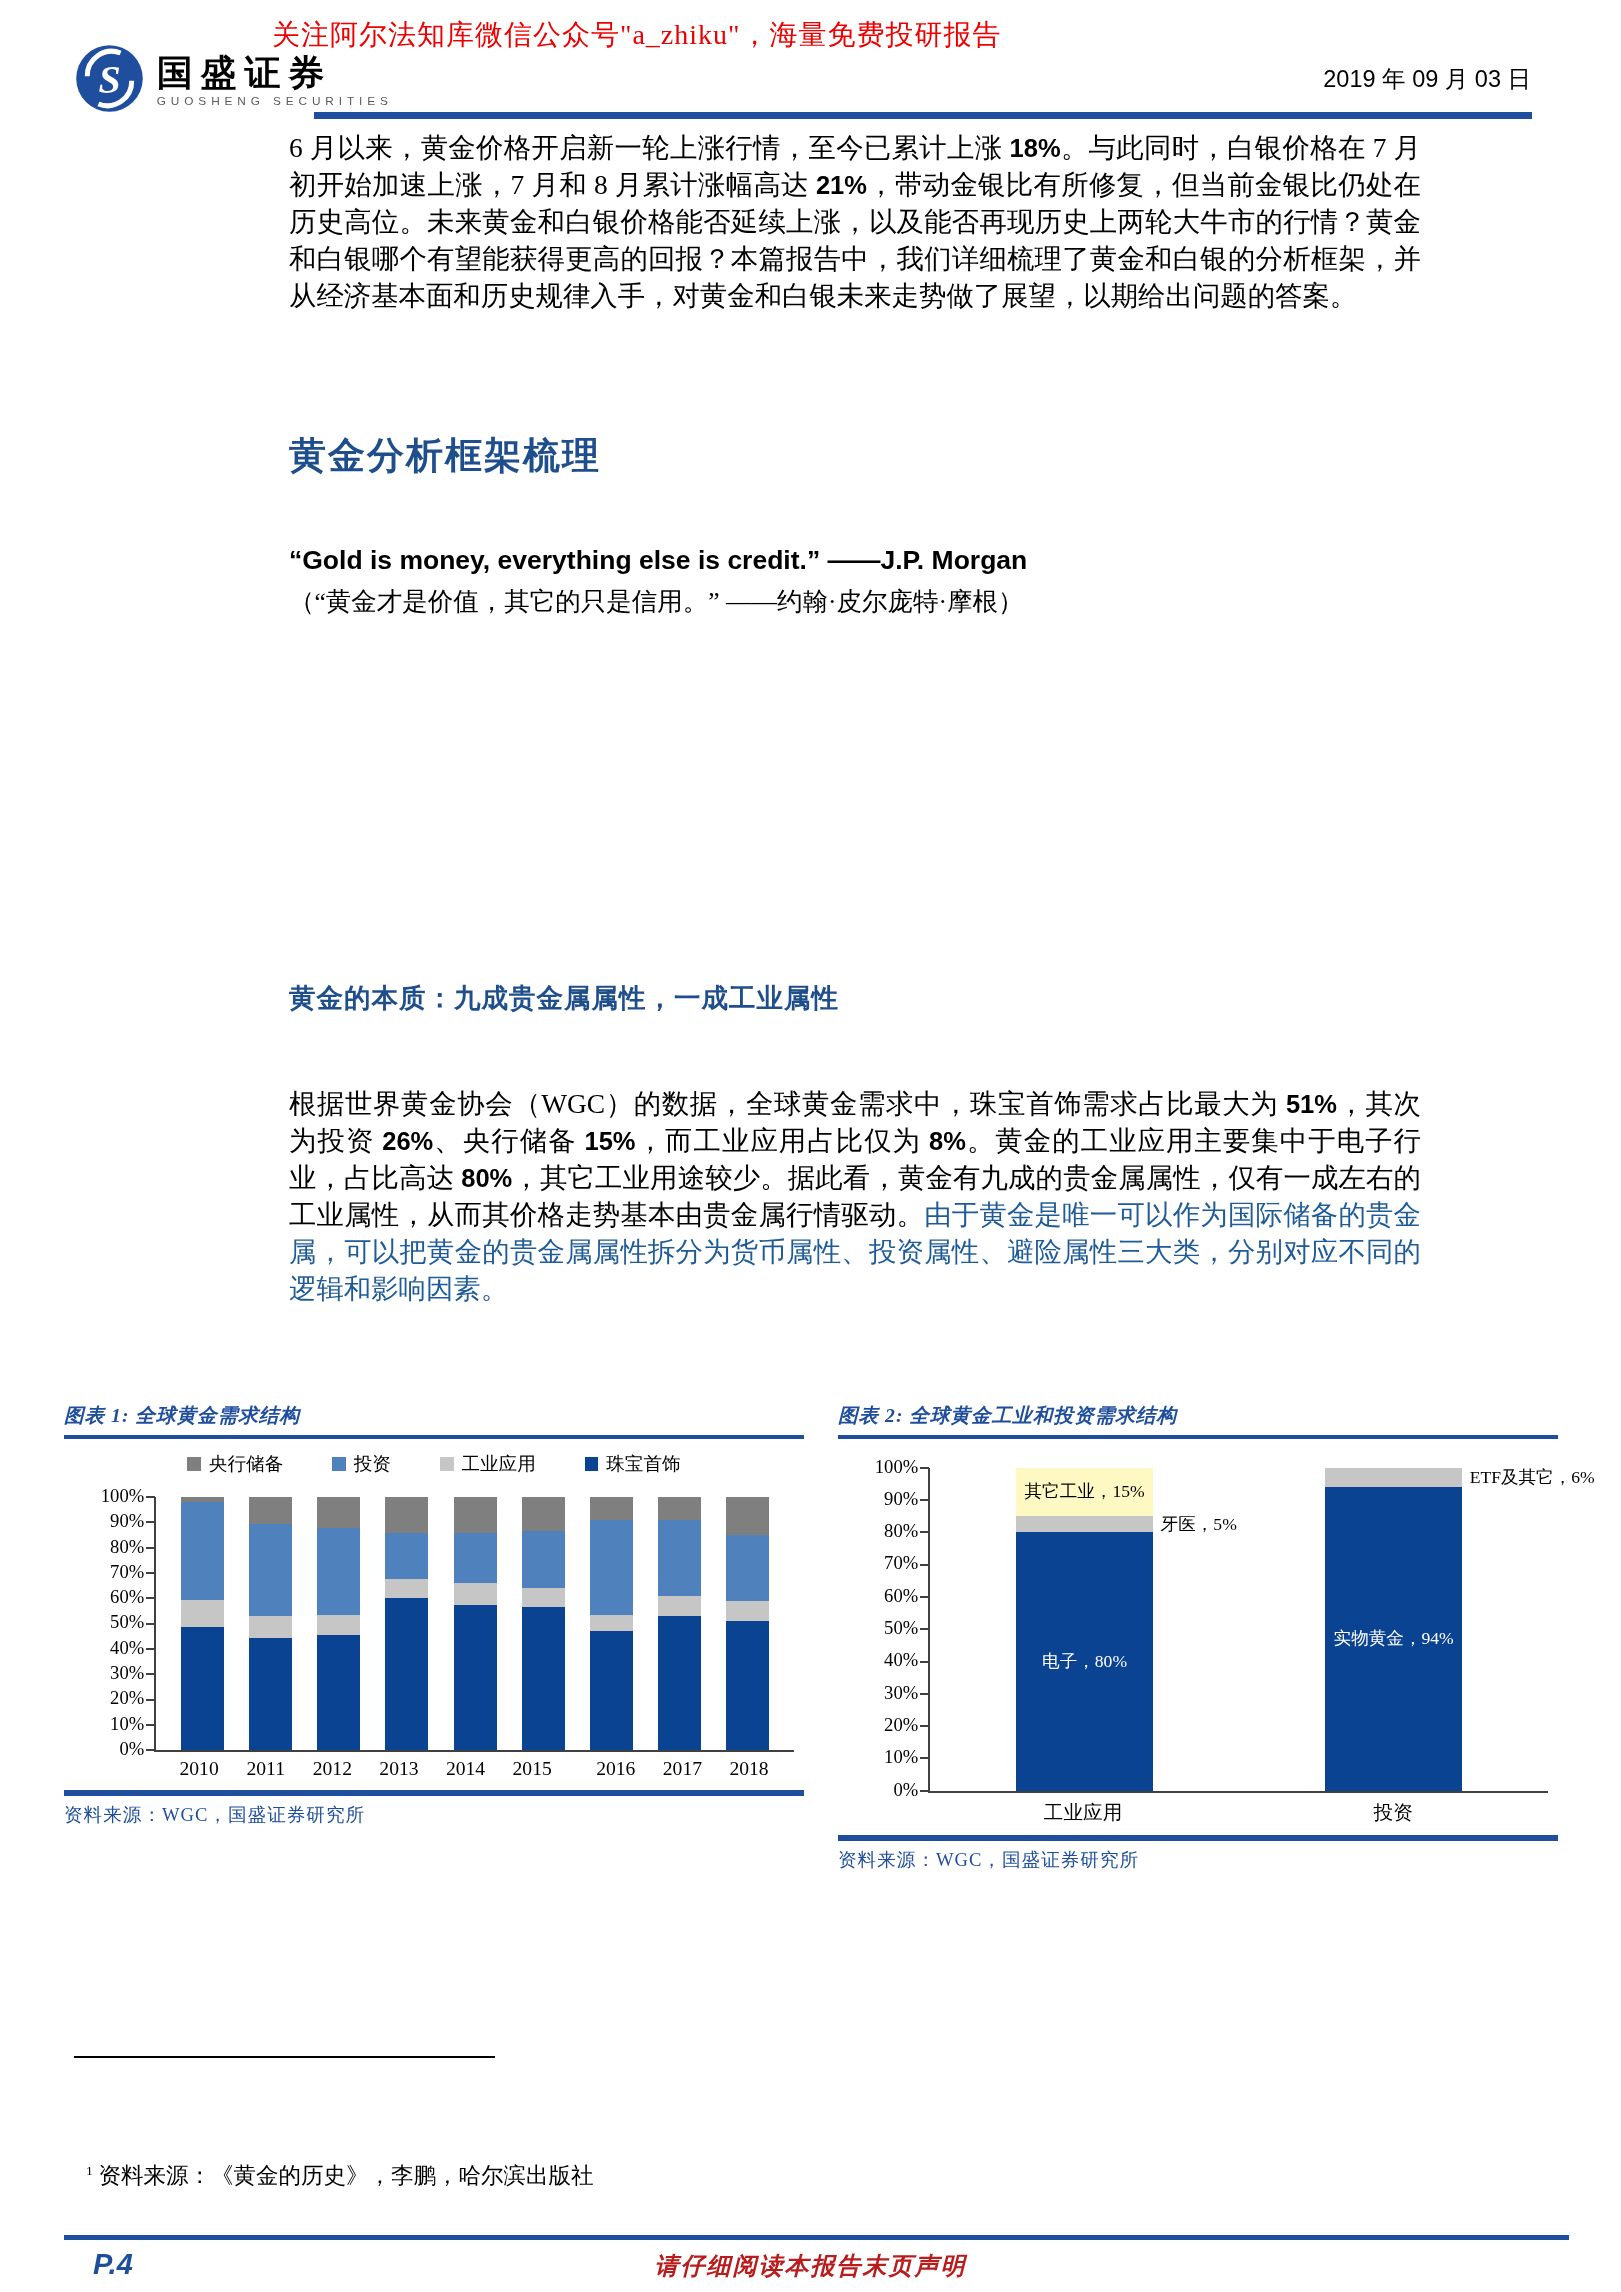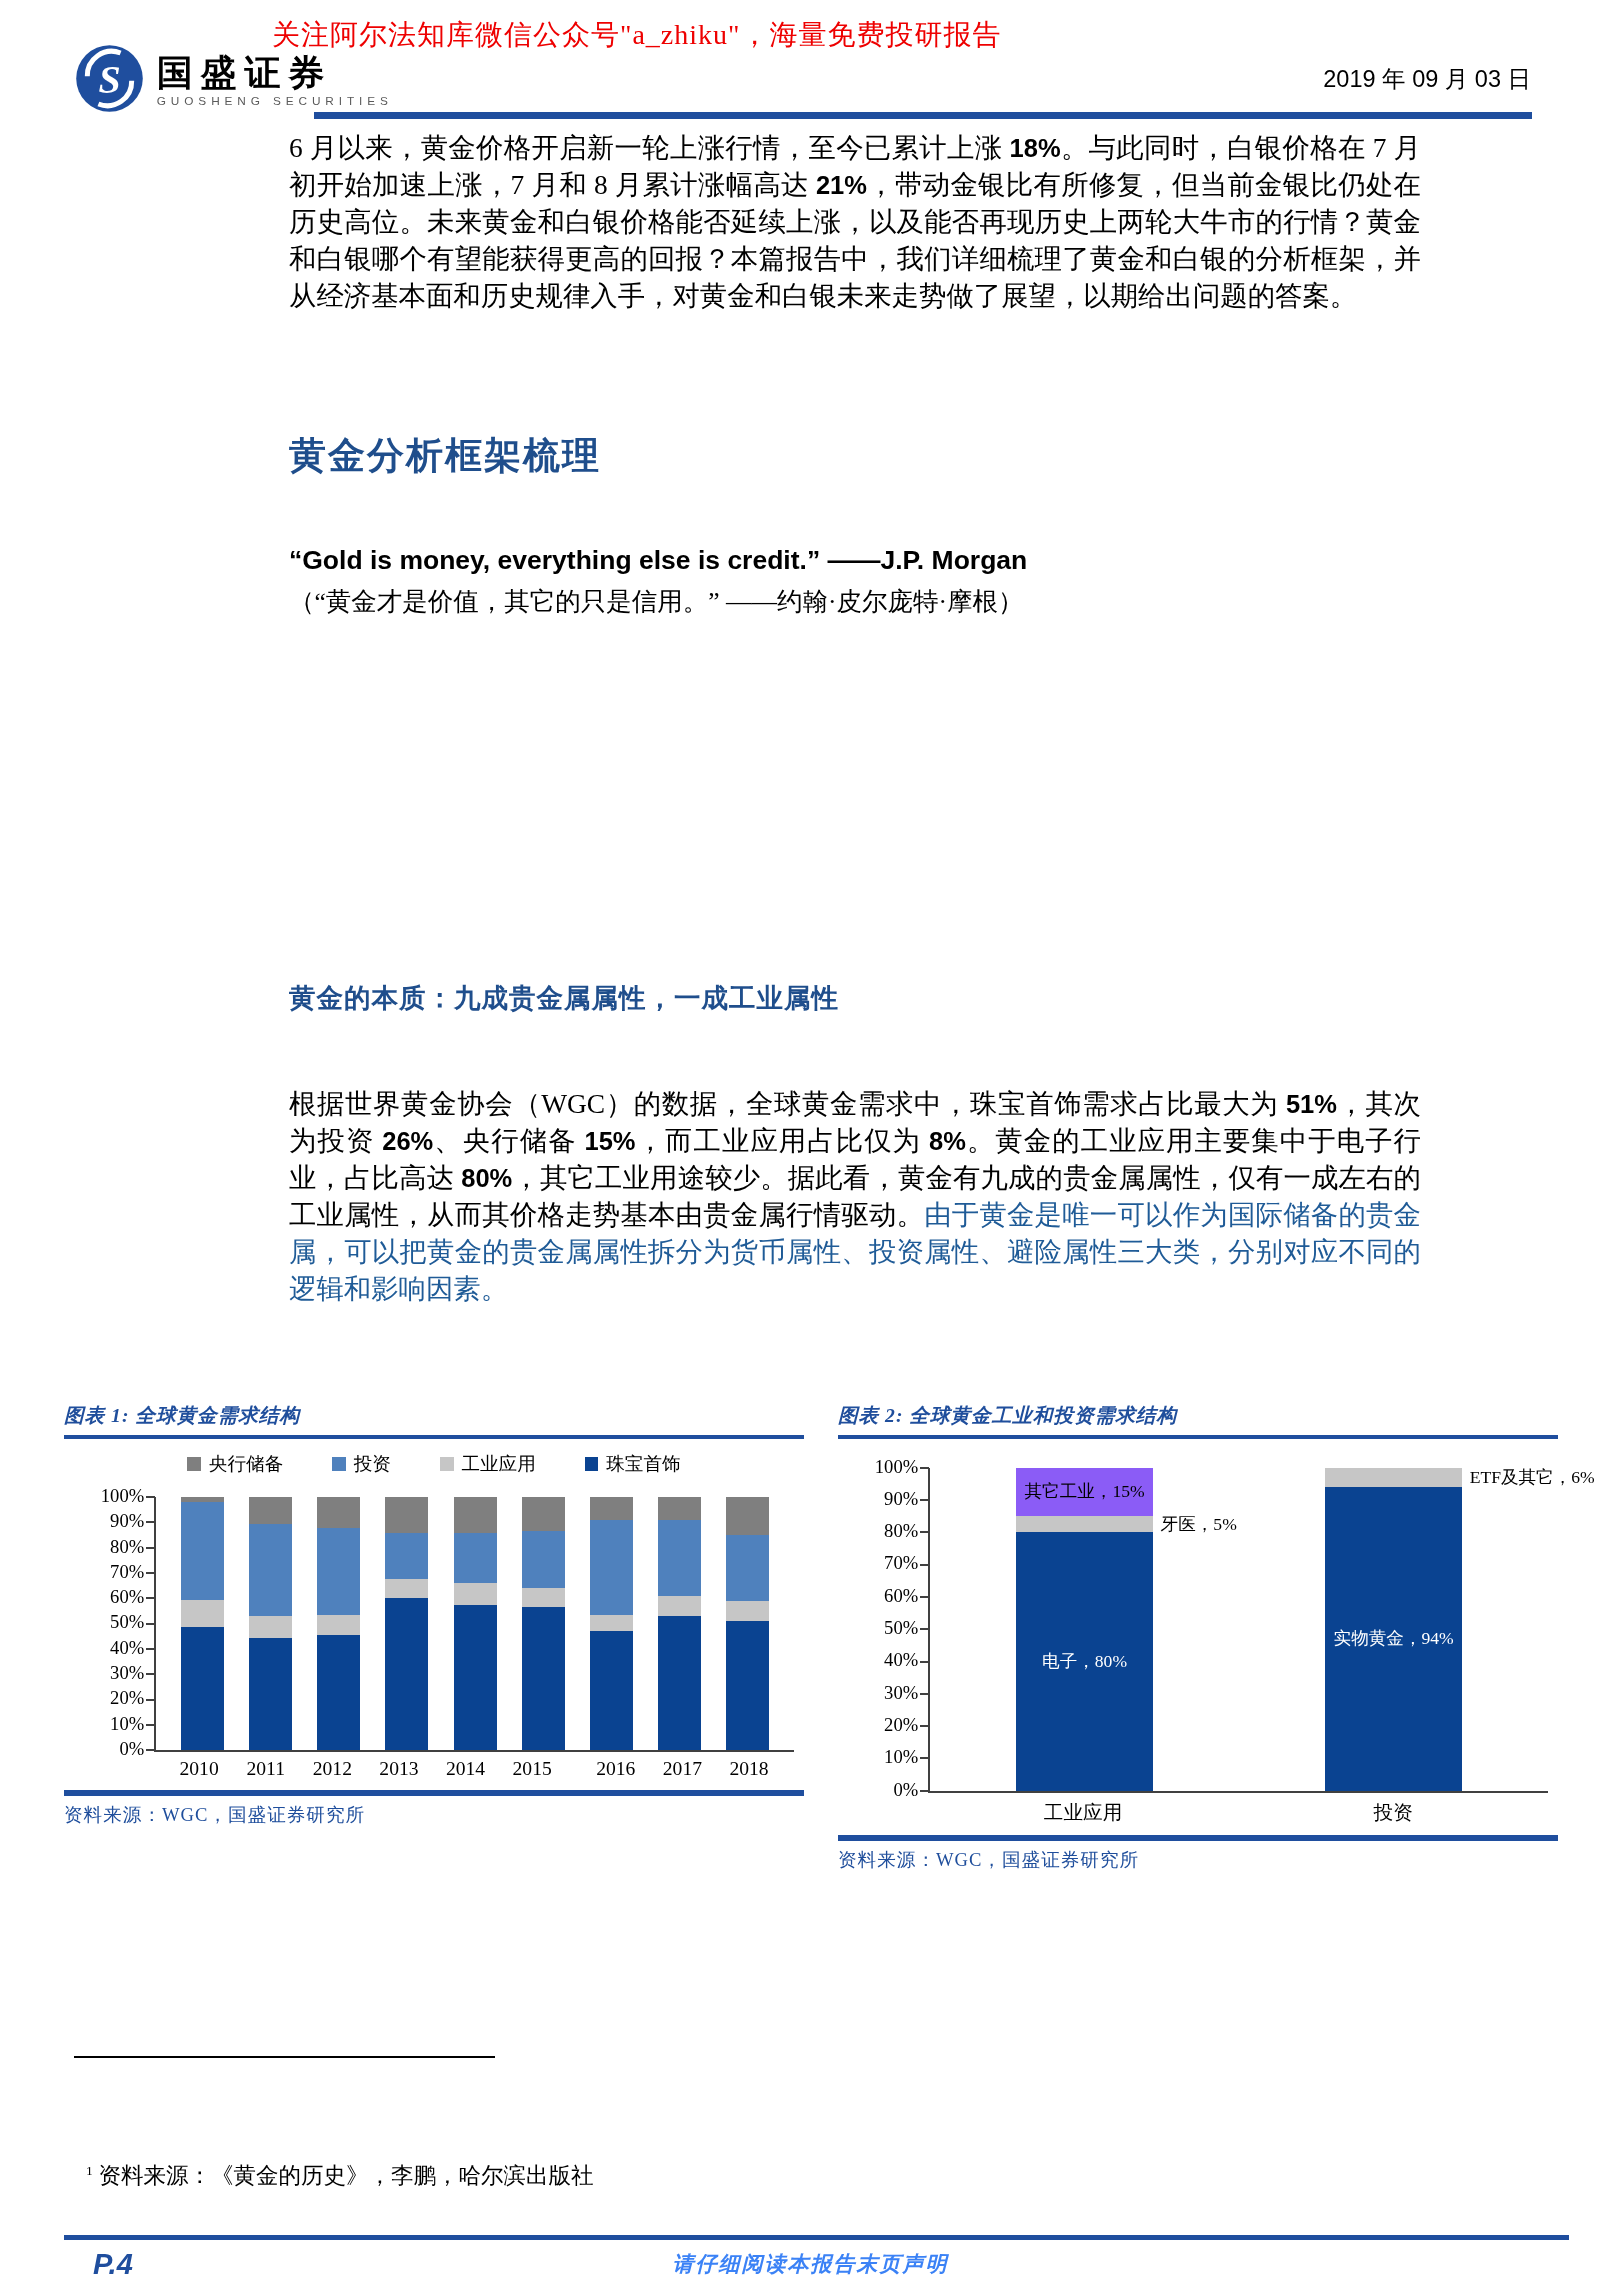--- a/index.html
+++ b/index.html
@@ -56,22 +56,22 @@
   .seg-label-out{position:absolute;left:calc(50% + 76px);transform:translateY(50%);width:147px;
                  font-size:17.6px;line-height:21.6px;text-align:left;}
 
   
   .footnote-rule{position:absolute;left:74px;top:2056px;width:421px;height:2px;background:#000;}
   .footnote{position:absolute;left:86px;top:2160px;font-size:22.5px;}
   .footnote sup{font-size:0.6em;}
   .footer-rule{position:absolute;left:64px;top:2235px;width:1505px;height:4.9px;background:#1f4e9e;}
   .page-number{position:absolute;left:93px;top:2248px;font-size:29px;font-weight:bold;font-style:italic;
                color:#1f4e9e;font-family:"Liberation Sans","DejaVu Sans",sans-serif;}
-  .disclaimer{position:absolute;left:0;top:2250px;width:1621px;text-align:center;font-size:21px;
-              font-weight:bold;font-style:italic;color:#3b82f6;letter-spacing:2px;}
+  .disclaimer{position:absolute;left:0;top:2250px;width:1621px;text-align:center;font-size:24px;
+              font-weight:bold;font-style:italic;color:#b91c1c;letter-spacing:2px;}
 </style>
 </head>
 <body>
 
 <div class="page">
 
   <div class="banner">关注阿尔法知库微信公众号"a_zhiku"，海量免费投研报告</div>
 
   <div class="brand">
     <span>
@@ -224,21 +224,21 @@
     <div class="fig-rule"></div>
     <div class="plot" id="plot2">
       <div class="bars" id="bars2">
           <div class="bar-slot">
             <div class="seg-label-out" style="bottom: 82.5%; color: rgb(0, 0, 0);">牙医，5%</div>
             <div class="bar2">
               <div style="height: 80%; background: rgb(10, 67, 145);">
                 <div class="seg-label-in" style="color: rgb(255, 255, 255);">电子，80%</div>
               </div>
               <div style="height: 5%; background: rgb(198, 198, 198);"></div>
-              <div style="height: 15%; background: #8b5cf6;">
+              <div style="height: 15%; background: #fef9c3;">
                 <div class="seg-label-in" style="color: rgb(0, 0, 0);">其它工业，15%</div>
               </div>
             </div>
           </div>
           <div class="bar-slot">
             <div class="seg-label-out" style="bottom: 97%; color: rgb(0, 0, 0);">ETF及其它，6%</div>
             <div class="bar2">
               <div style="height: 94%; background: rgb(10, 67, 145);">
                 <div class="seg-label-in" style="color: rgb(255, 255, 255);">实物黄金，94%</div>
               </div>

